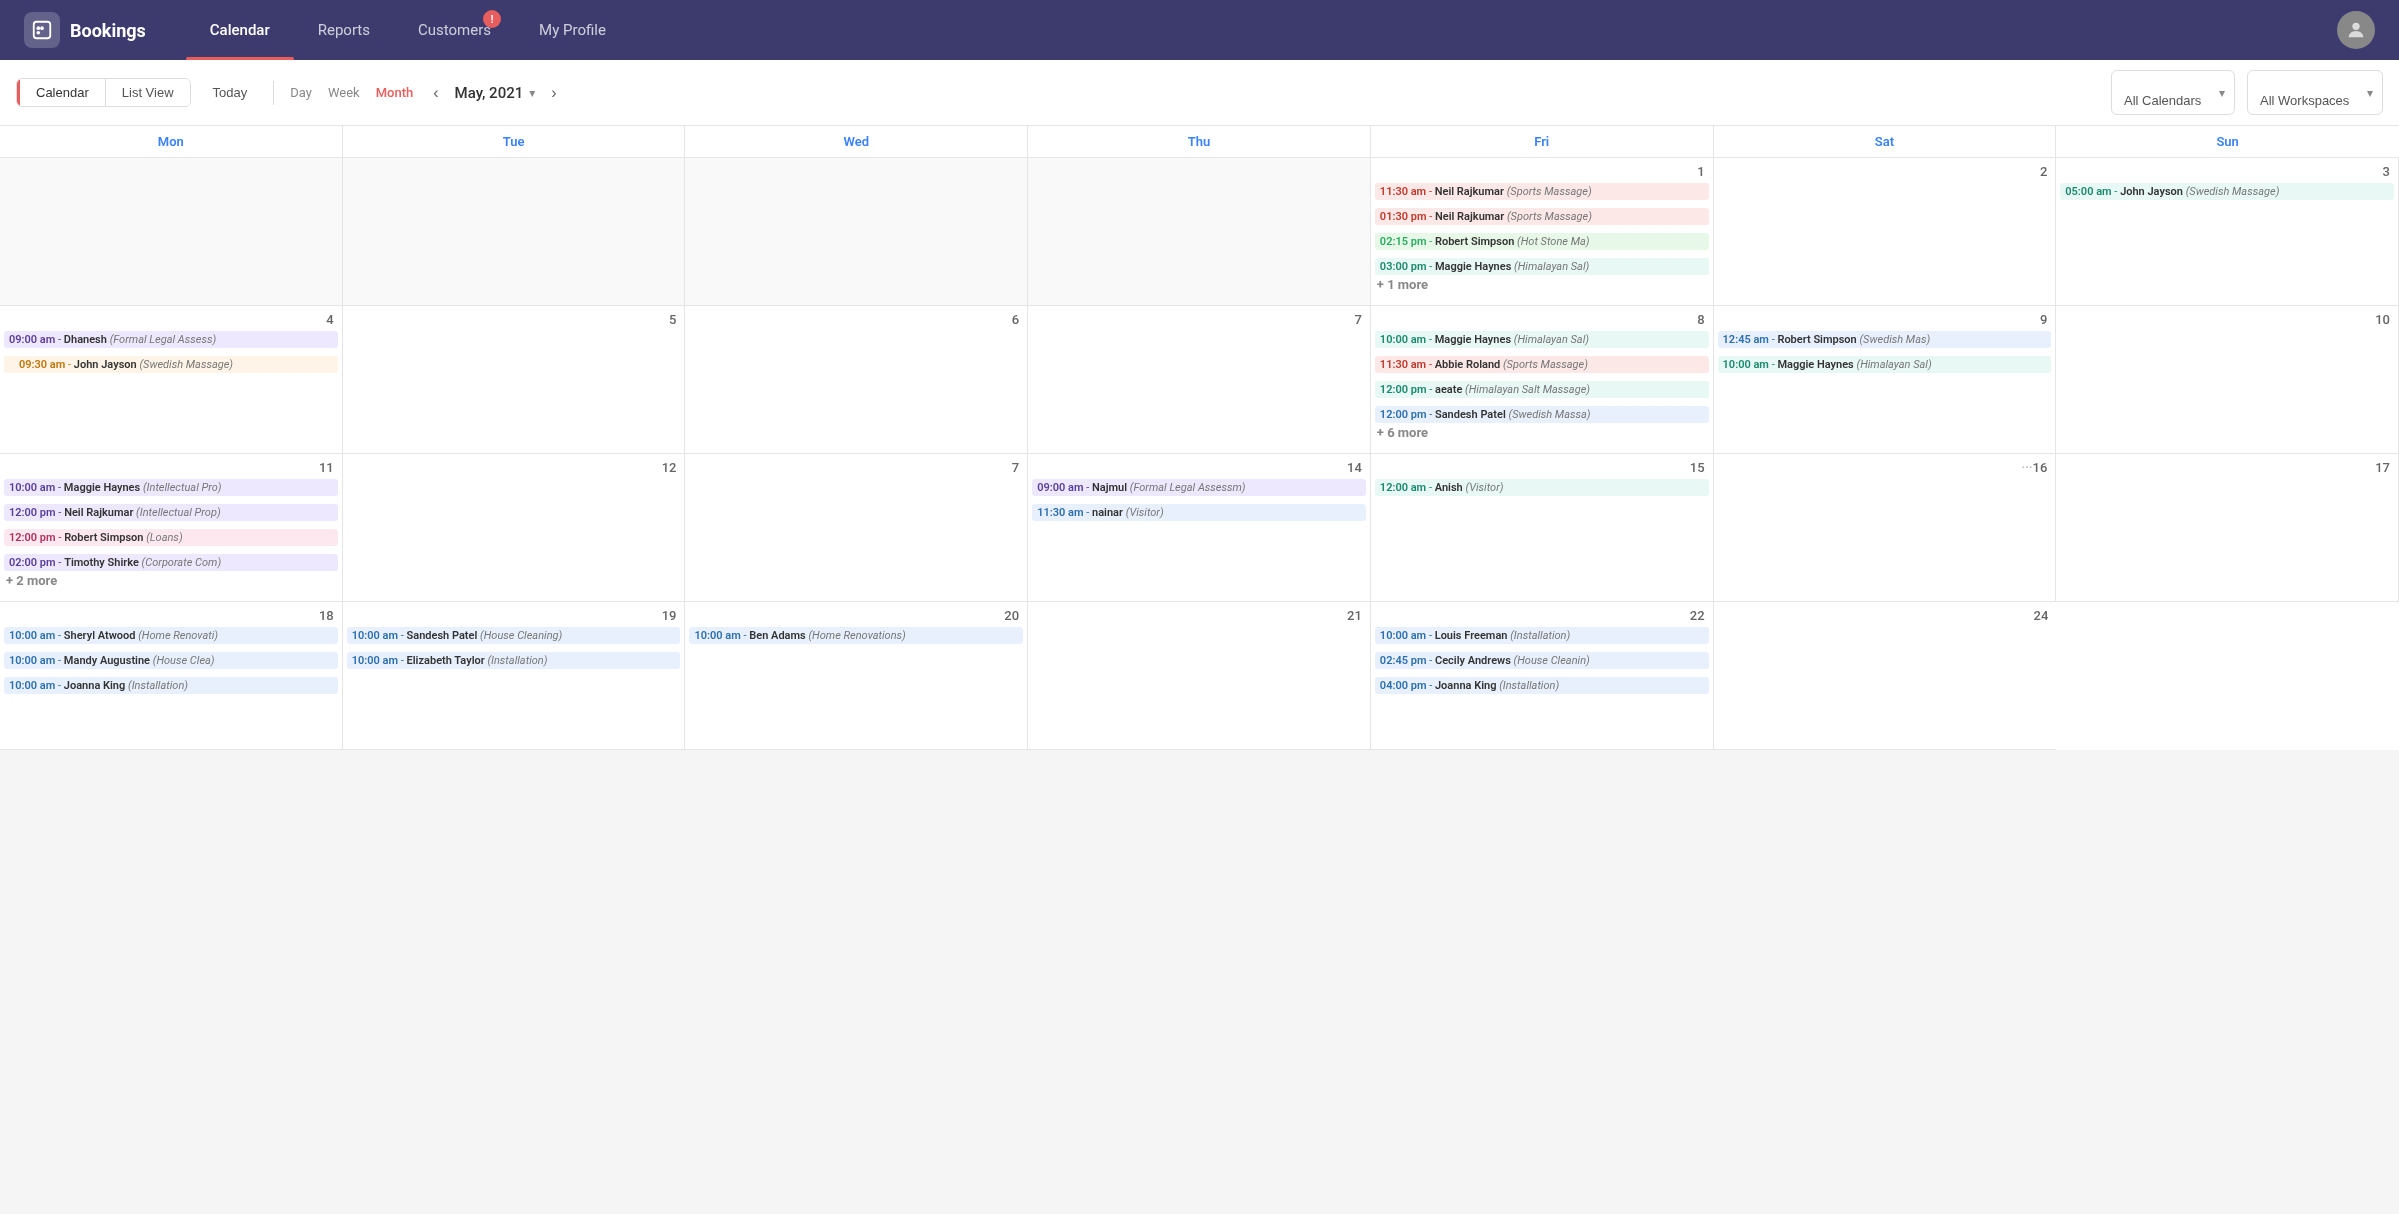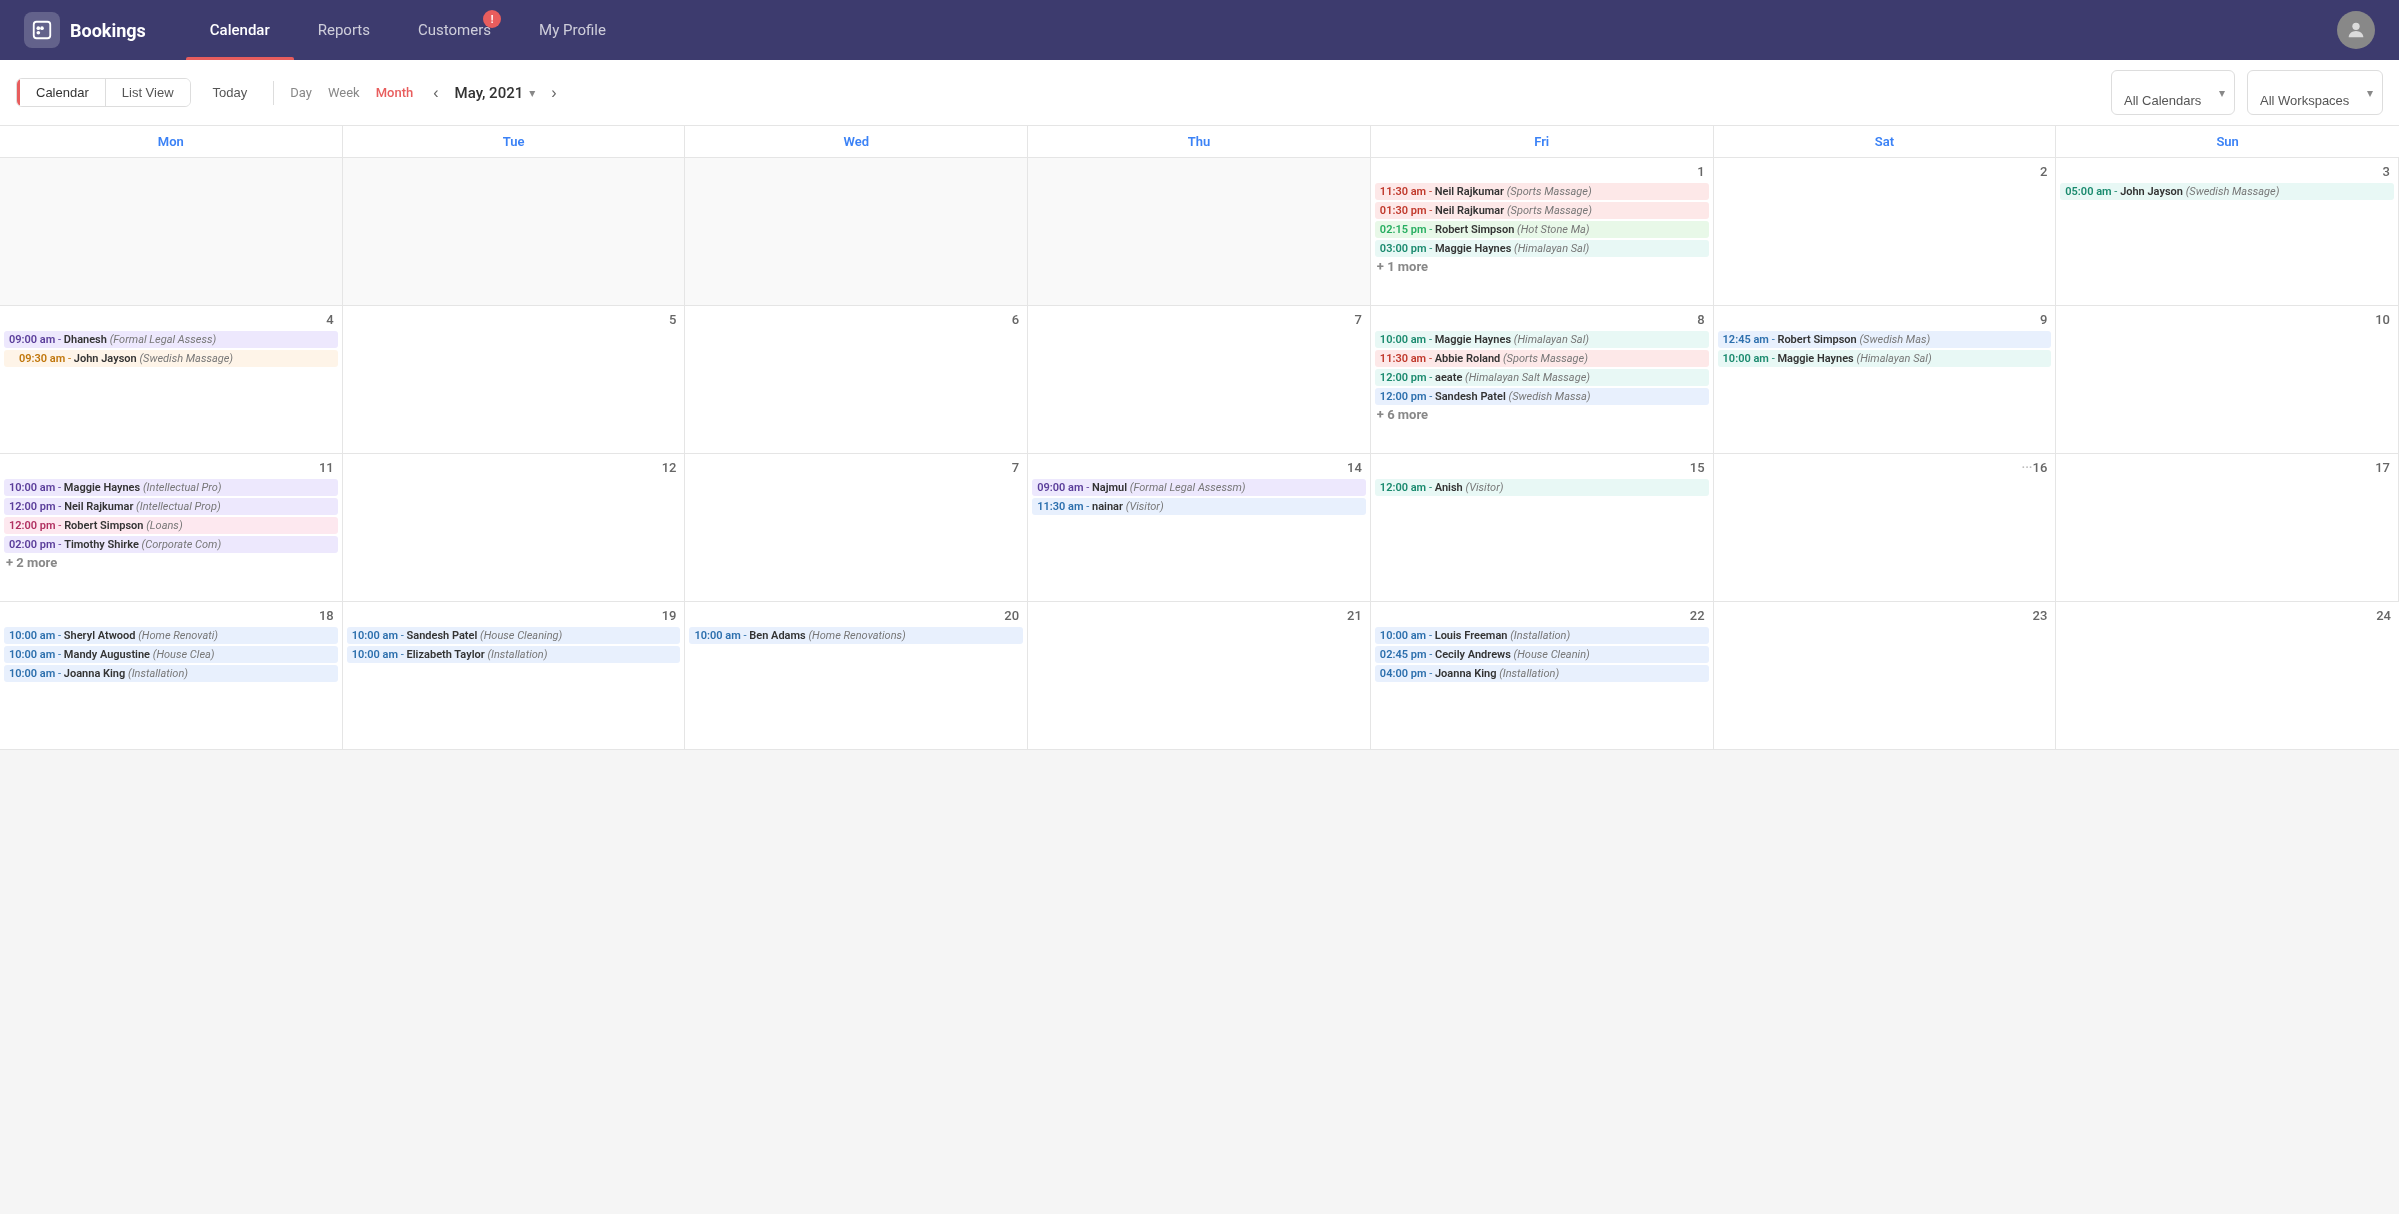--- a/index.html
+++ b/index.html
@@ -235,21 +235,21 @@
     .cal-date {
       text-align: right;
       font-size: 13px;
       color: #666;
       padding: 2px 4px 4px;
       font-weight: 500;
     }
     .cal-events {
       display: flex;
       flex-direction: column;
-      gap: 2px;
+      gap: 8px;
     }
     .cal-event {
       border-radius: 3px;
       padding: 2px 5px;
       font-size: 11px;
       white-space: nowrap;
       overflow: hidden;
       text-overflow: ellipsis;
       cursor: pointer;
     }
@@ -495,19 +495,16 @@
       </div>
       <div class="cal-cell">
         <div class="cal-date">22</div>
         <div class="cal-events">
           <div class="cal-event ev-blue"><span class="time">10:00 am</span> - <span class="client">Louis Freeman</span> <span class="service">(Installation)</span></div>
           <div class="cal-event ev-blue"><span class="time">02:45 pm</span> - <span class="client">Cecily Andrews</span> <span class="service">(House Cleanin)</span></div>
           <div class="cal-event ev-blue"><span class="time">04:00 pm</span> - <span class="client">Joanna King</span> <span class="service">(Installation)</span></div>
         </div>
       </div>
       <div class="cal-cell">
-        <div class="cal-date">23</div>
-      </div>
-      <div class="cal-cell">
         <div class="cal-date">24</div>
       </div>
     </div>
 </div>
 
 </body></html>

